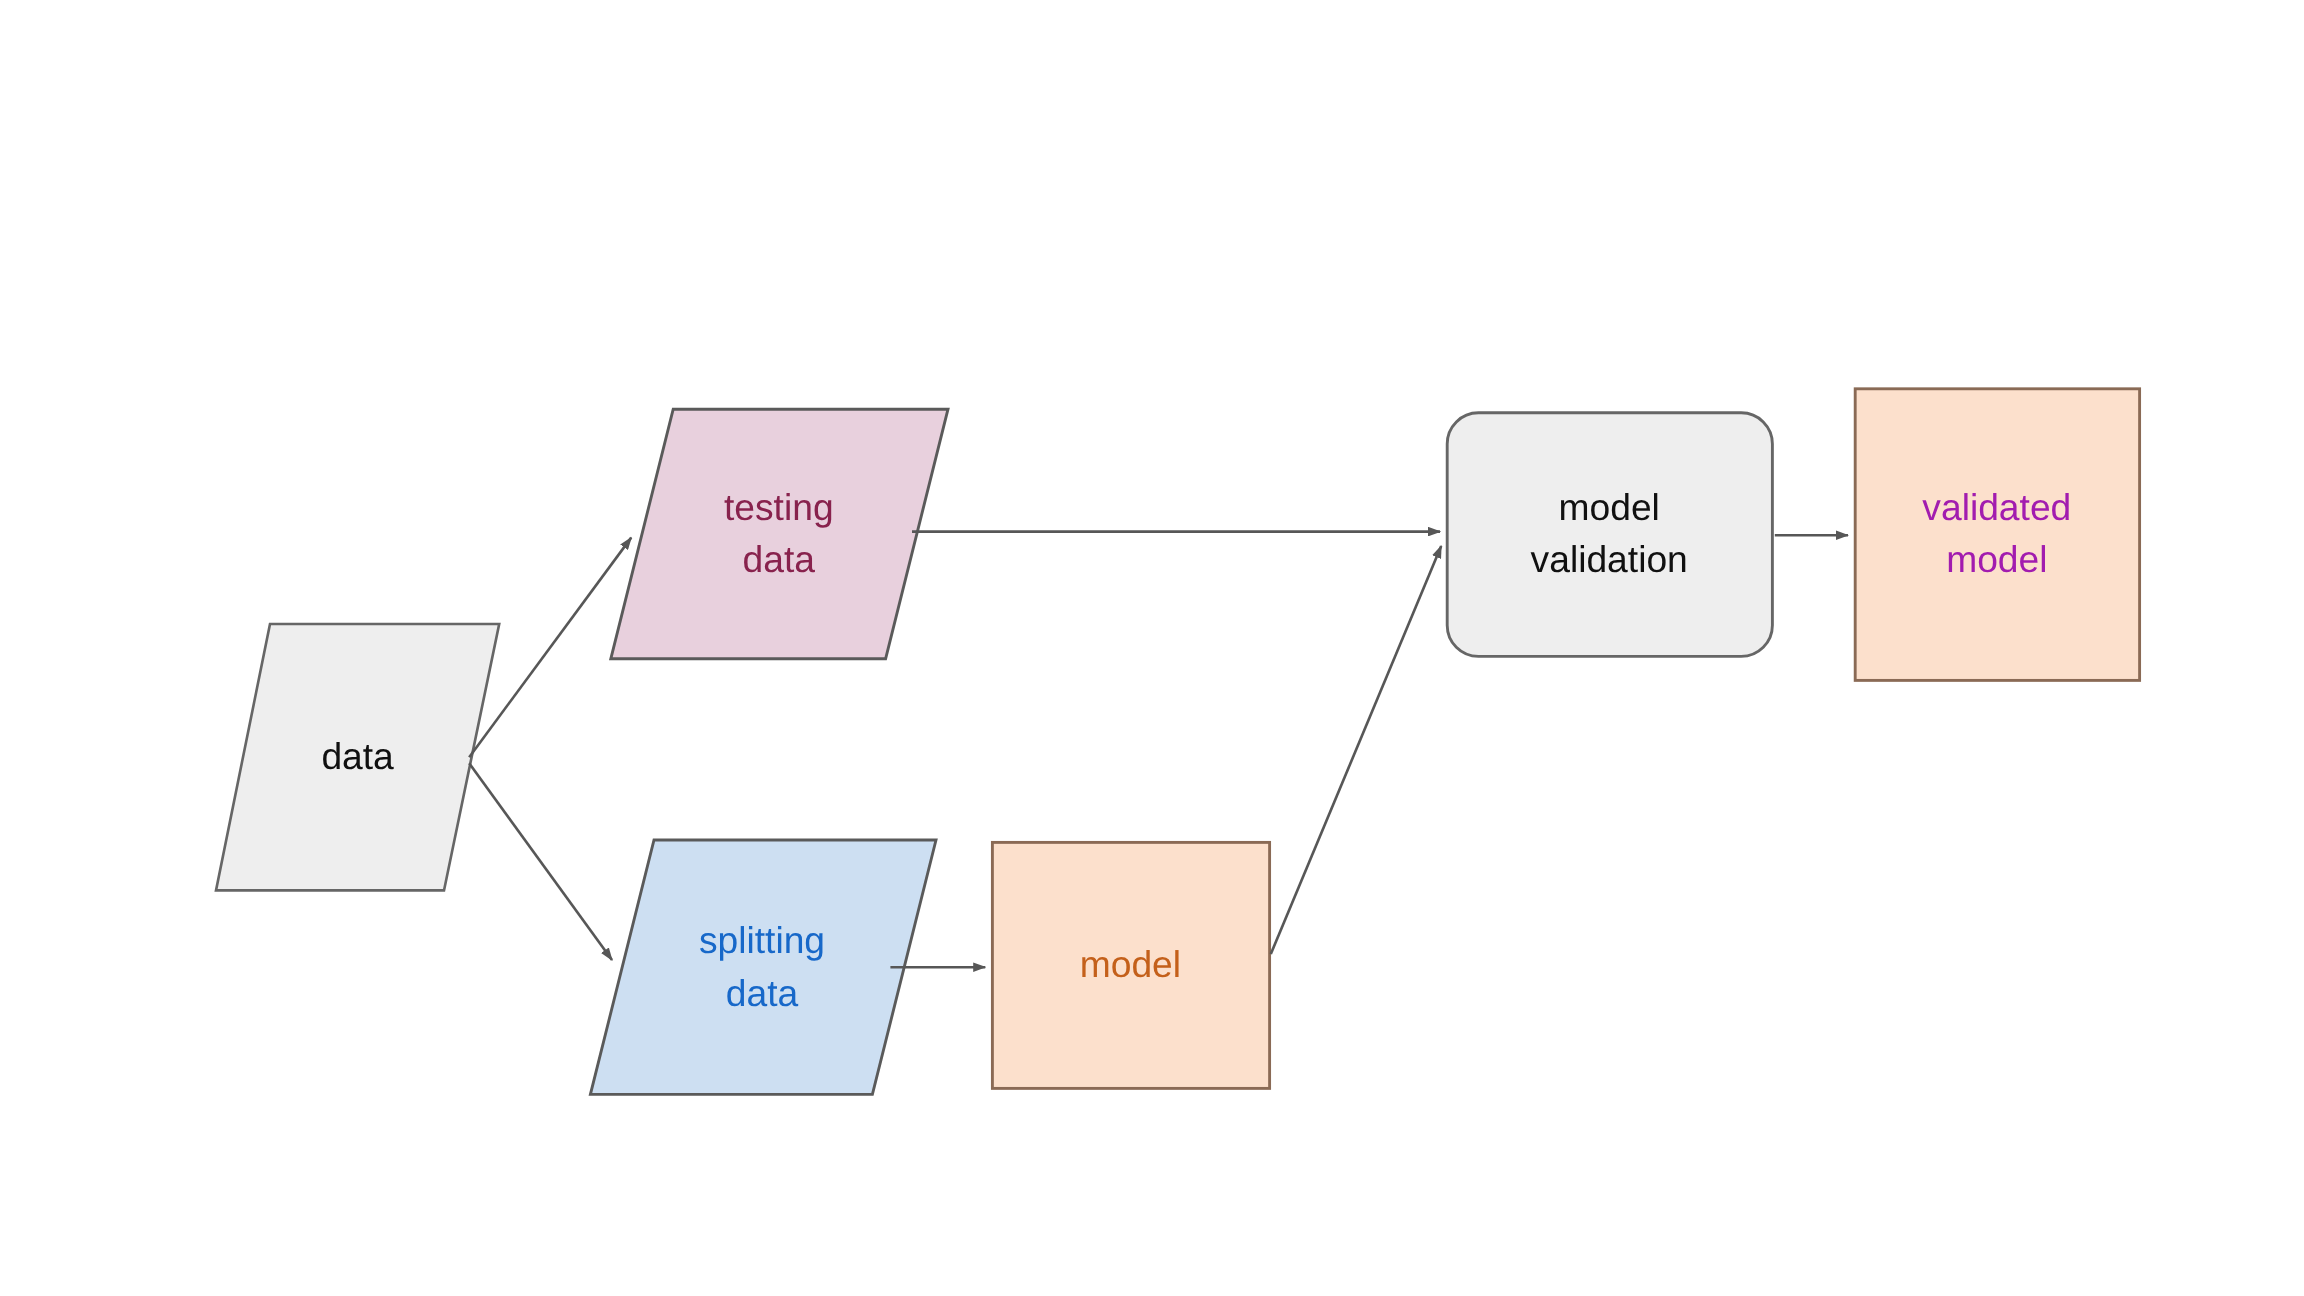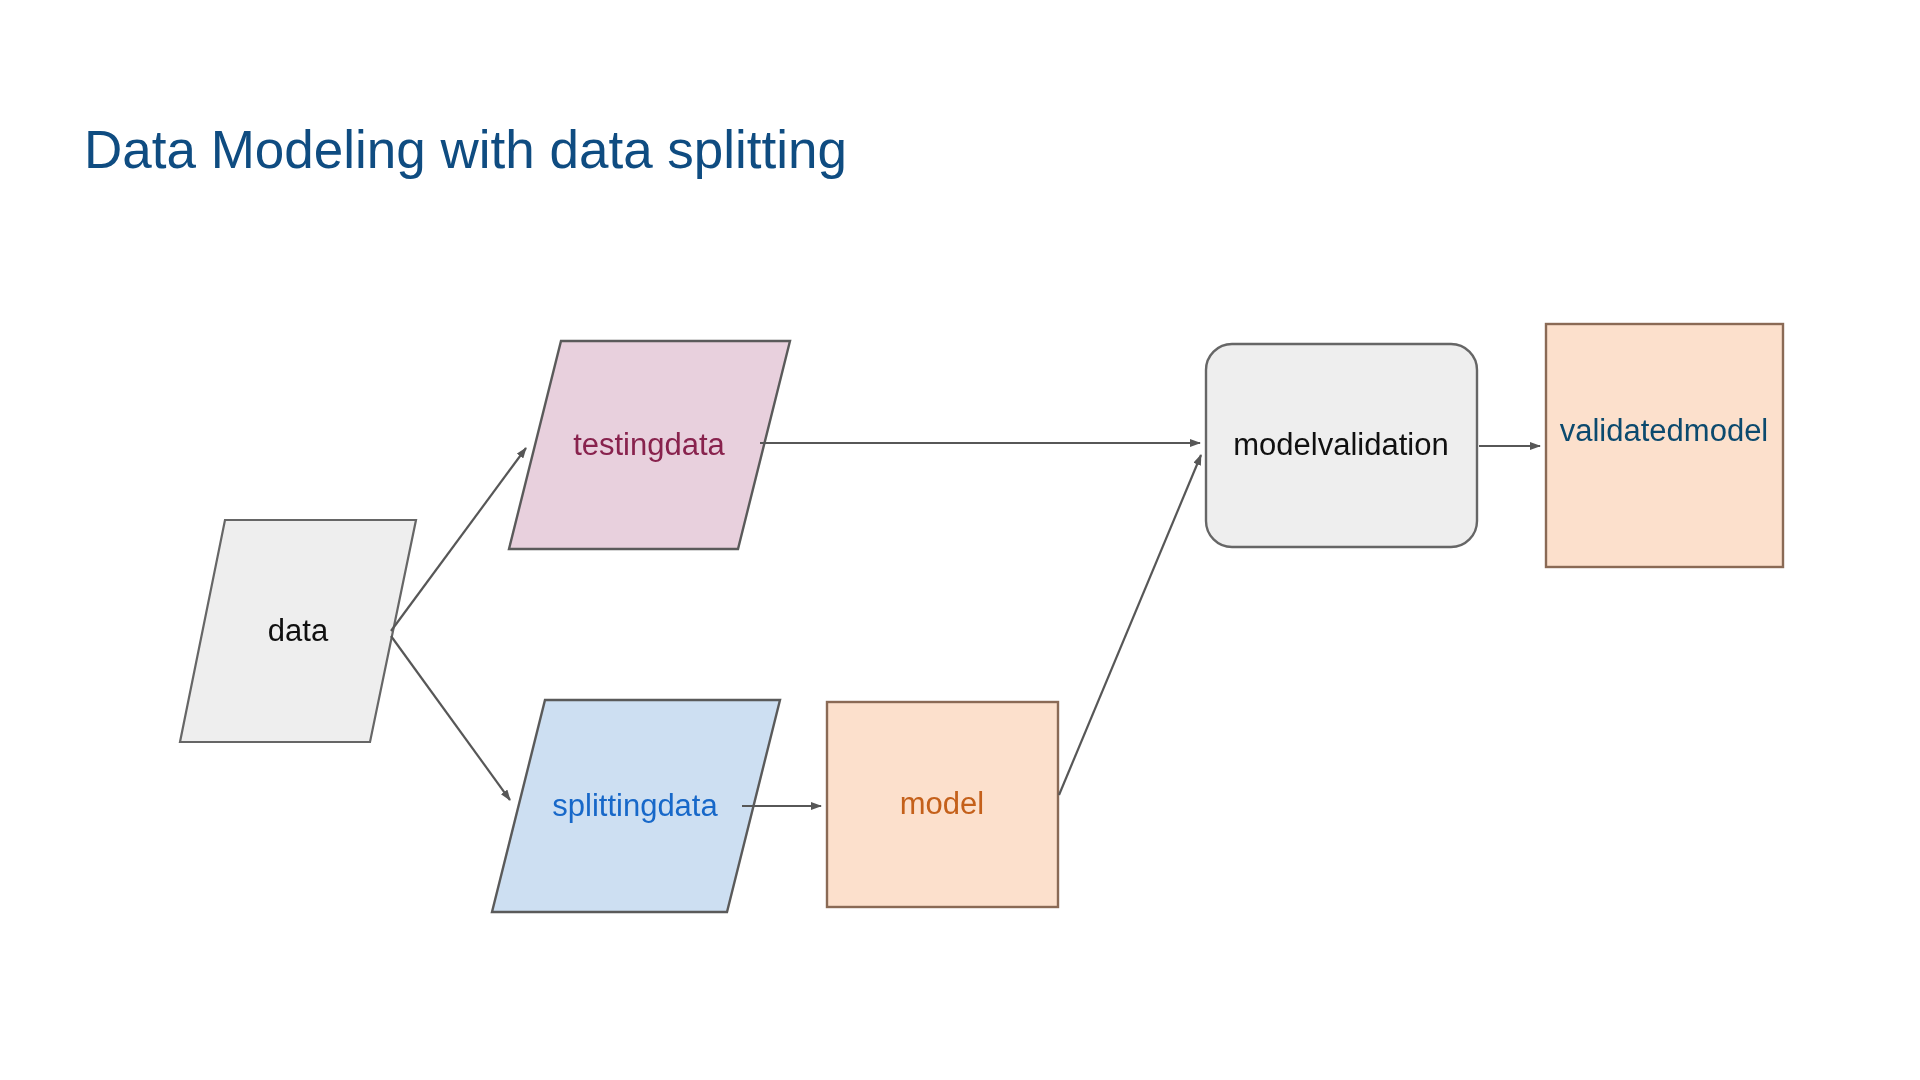--- a/index.html
+++ b/index.html
@@ -34,20 +34,21 @@
   #diagram-svg {
     position: absolute;
     left: 0;
     top: 0;
     width: 1920px;
     height: 1080px;
   }
   .node-label {
     position: absolute;
     display: flex;
+    flex-direction: column;
     align-items: center;
     justify-content: center;
     text-align: center;
     font-size: 31px;
     line-height: 44px;
     pointer-events: none;
     white-space: nowrap;
   }
   .node-label span { display: block; }
 
@@ -66,30 +67,29 @@
   }
   #label-model {
     left: 827px; top: 702px; width: 230px; height: 204px;
     color: #c4601a;
   }
   #label-model-validation {
     left: 1206px; top: 344px; width: 270px; height: 202px;
     color: #101010;
   }
   #label-validated-model {
-    left: 1546px; top: 310px; width: 236px; height: 242px;
-    color: #0c4a6e;
+    left: 1546px; top: 324px; width: 236px; height: 242px;
+    color: #a21caf;
   }
 </style>
 </head>
 <body>
 
 <div id="slide">
 
-  <div id="slide-title">Data Modeling with data splitting</div>
 
   <svg id="diagram-svg" viewBox="0 0 1920 1080" xmlns="http://www.w3.org/2000/svg">
     <defs>
       <marker id="arrowhead" markerWidth="11" markerHeight="8" refX="10" refY="4" orient="auto" markerUnits="userSpaceOnUse">
         <path d="M0,0 L11,4 L0,8 z" fill="#575757"></path>
       </marker>
     </defs>
 
     <polygon points="225,520 416,520 370,742 180,742" fill="#eeeeee" stroke="#666666" stroke-width="2.2"></polygon>
 

